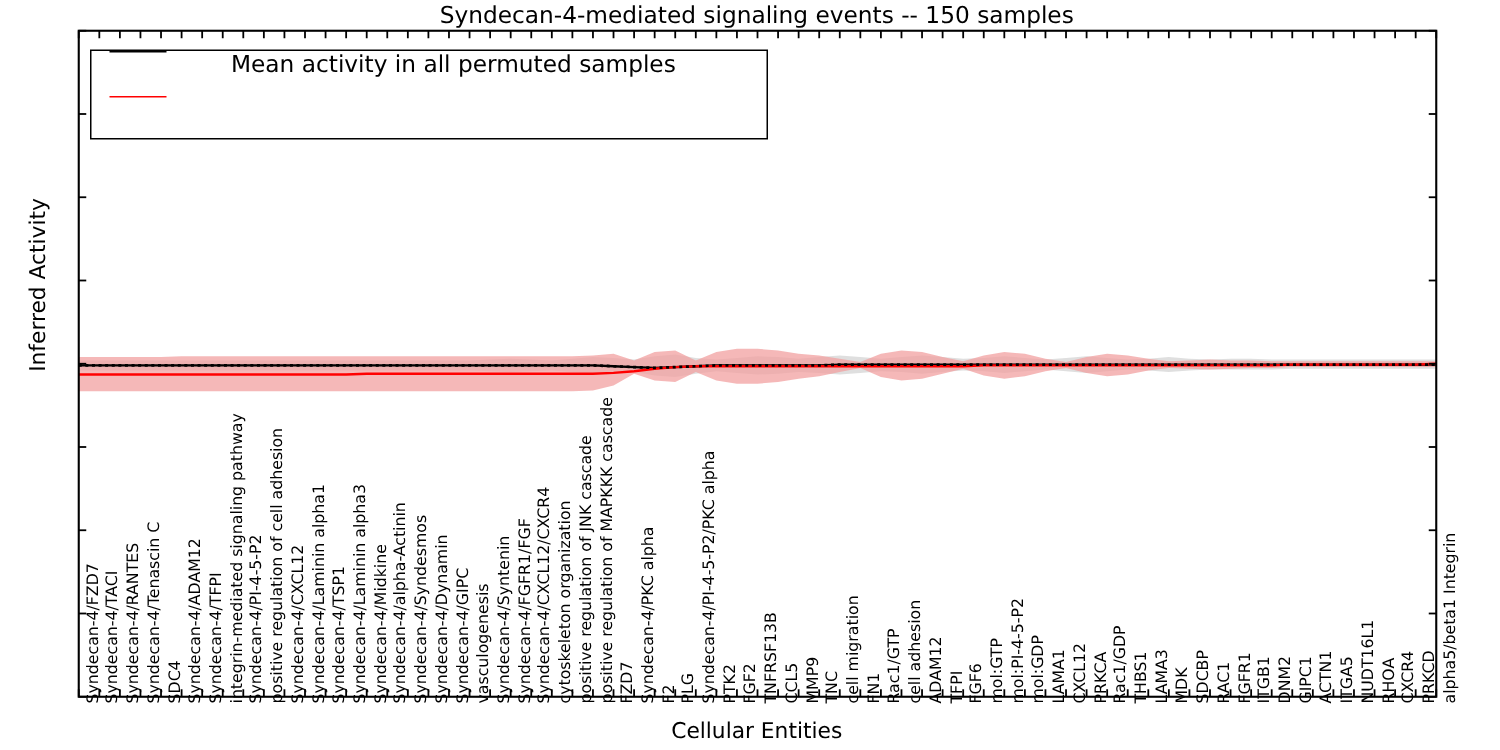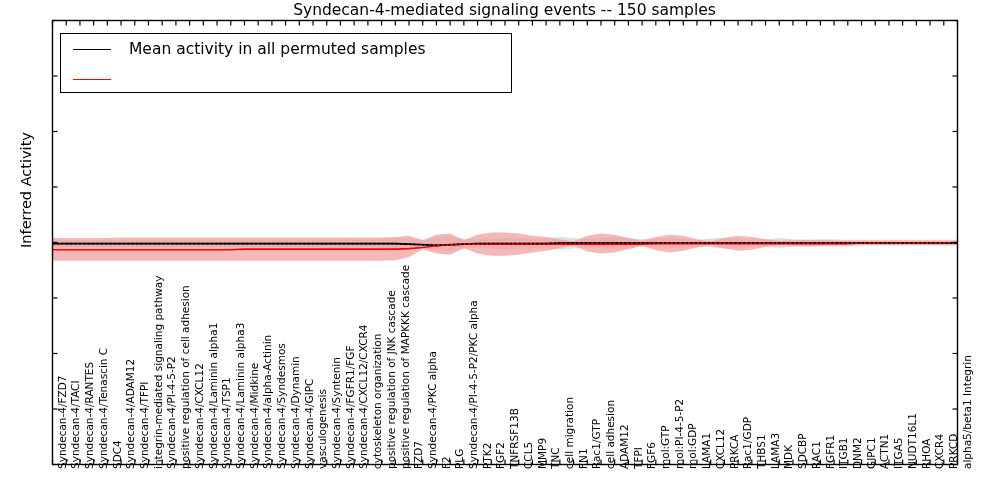--- a/index.html
+++ b/index.html
@@ -61,23 +61,24 @@
   .legend-box {
     position: absolute;
     left: 60px; top: 33px;
     width: 452px; height: 60px;
     border: 1.3px solid #000;
     background: #ffffff;
     box-sizing: border-box;
   }
   .legend-row {
     display: flex;
-    align-items: center;
+    align-items: flex-start;
     height: 30px;
     padding-left: 12px;
+    gap: 25px;
   }
   .legend-swatch {
     width: 38px; height: 0;
     border-top-width: 1.6px;
     border-top-style: solid;
     margin-right: 18px;
     flex: none;
   }
   .legend-text {
     font-size: 15.5px;
@@ -86,20 +87,21 @@
   }
 </style>
 </head>
 <body>
 
 <div id="figure">
 
   <div class="chart-title">Syndecan-4-mediated signaling events -- 150 samples</div>
 
   <div class="ylabel">Inferred Activity</div>
+  <div class="xlabel">Cellular Entities</div>
 
   <svg id="plot-svg" width="1000" height="500" style="position:absolute;left:0;top:0;">
       <rect x="52.5" y="20.5" width="905" height="444" fill="#ffffff"></rect>
       <polygon points="52.5,240.28 66.21212121212122,240.28 79.92424242424242,240.28 93.63636363636363,240.28 107.34848484848484,240.28 121.06060606060606,240.28 134.77272727272725,240.28 148.4848484848485,240.28 162.1969696969697,240.28 175.9090909090909,240.28 189.62121212121212,240.28 203.33333333333334,240.28 217.04545454545453,240.28 230.75757575757575,240.28 244.46969696969697,240.28 258.1818181818182,240.28 271.8939393939394,240.28 285.6060606060606,240.28 299.3181818181818,240.28 313.030303030303,240.28 326.74242424242425,239.72500000000002 340.45454545454544,239.17000000000002 354.1666666666667,239.72500000000002 367.8787878787879,240.28 381.59090909090907,239.17000000000002 395.3030303030303,238.06 409.0151515151515,238.61499999999998 422.72727272727275,239.72500000000002 436.43939393939394,237.505 450.1515151515151,236.39499999999998 463.8636363636364,238.61499999999998 477.57575757575756,239.72500000000002 491.2878787878788,238.61499999999998 505,237.505 518.7121212121212,238.06 532.4242424242425,239.17000000000002 546.1363636363636,238.06 559.8484848484849,236.95000000000002 573.560606060606,238.06 587.2727272727273,239.17000000000002 600.9848484848485,238.06 614.6969696969697,236.95000000000002 628.4090909090909,238.06 642.1212121212121,239.17000000000002 655.8333333333334,238.61499999999998 669.5454545454545,237.505 683.2575757575758,238.61499999999998 696.969696969697,239.72500000000002 710.6818181818181,238.61499999999998 724.3939393939394,237.505 738.1060606060606,238.61499999999998 751.8181818181819,239.72500000000002 765.530303030303,239.17000000000002 779.2424242424242,238.06 792.9545454545455,239.17000000000002 806.6666666666666,239.72500000000002 820.3787878787879,239.17000000000002 834.0909090909091,239.17000000000002 847.8030303030303,239.72500000000002 861.5151515151515,239.72500000000002 875.2272727272727,239.72500000000002 888.939393939394,239.72500000000002 902.6515151515151,239.72500000000002 916.3636363636364,239.72500000000002 930.0757575757576,239.72500000000002 943.7878787878788,239.72500000000002 957.5,239.72500000000002 957.5,245.83 943.7878787878788,245.83 930.0757575757576,245.83 916.3636363636364,245.83 902.6515151515151,245.83 888.939393939394,245.83 875.2272727272727,245.83 861.5151515151515,245.83 847.8030303030303,246.385 834.0909090909091,246.385 820.3787878787879,246.385 806.6666666666666,246.385 792.9545454545455,246.94 779.2424242424242,248.05 765.530303030303,246.94 751.8181818181819,246.385 738.1060606060606,247.495 724.3939393939394,248.605 710.6818181818181,247.495 696.969696969697,246.385 683.2575757575758,247.495 669.5454545454545,248.605 655.8333333333334,247.495 642.1212121212121,246.94 628.4090909090909,248.05 614.6969696969697,249.16 600.9848484848485,248.05 587.2727272727273,247.495 573.560606060606,248.605 559.8484848484849,249.715 546.1363636363636,248.605 532.4242424242425,248.05 518.7121212121212,249.16 505,249.715 491.2878787878788,248.605 477.57575757575756,247.495 463.8636363636364,249.16 450.1515151515151,251.38 436.43939393939394,250.27 422.72727272727275,248.05 409.0151515151515,249.16 395.3030303030303,249.16 381.59090909090907,248.05 367.8787878787879,246.94 354.1666666666667,247.495 340.45454545454544,248.05 326.74242424242425,247.495 313.030303030303,246.94 299.3181818181818,246.94 285.6060606060606,246.94 271.8939393939394,246.94 258.1818181818182,246.94 244.46969696969697,246.94 230.75757575757575,246.94 217.04545454545453,246.94 203.33333333333334,246.94 189.62121212121212,246.94 175.9090909090909,246.94 162.1969696969697,246.94 148.4848484848485,246.94 134.77272727272725,246.94 121.06060606060606,246.94 107.34848484848484,246.94 93.63636363636363,246.94 79.92424242424242,246.94 66.21212121212122,246.94 52.5,246.94" fill="#d9d9d9" fill-opacity="0.85"></polygon>
       <polygon points="52.5,238.06 66.21212121212122,238.06 79.92424242424242,238.06 93.63636363636363,238.06 107.34848484848484,238.06 121.06060606060606,237.505 134.77272727272725,237.505 148.4848484848485,237.505 162.1969696969697,237.505 175.9090909090909,237.505 189.62121212121212,237.505 203.33333333333334,237.505 217.04545454545453,237.505 230.75757575757575,237.505 244.46969696969697,237.505 258.1818181818182,237.505 271.8939393939394,237.505 285.6060606060606,237.505 299.3181818181818,237.505 313.030303030303,237.505 326.74242424242425,237.505 340.45454545454544,237.505 354.1666666666667,237.505 367.8787878787879,237.505 381.59090909090907,237.505 395.3030303030303,236.95000000000002 409.0151515151515,235.84 422.72727272727275,240.28 436.43939393939394,234.73000000000002 450.1515151515151,233.62 463.8636363636364,240.28 477.57575757575756,234.73000000000002 491.2878787878788,232.51000000000002 505,232.51000000000002 518.7121212121212,233.62 532.4242424242425,235.84 546.1363636363636,236.95000000000002 559.8484848484849,239.17000000000002 573.560606060606,241.39000000000001 587.2727272727273,235.84 600.9848484848485,233.62 614.6969696969697,234.73000000000002 628.4090909090909,238.06 642.1212121212121,240.83499999999998 655.8333333333334,236.95000000000002 669.5454545454545,234.73000000000002 683.2575757575758,235.84 696.969696969697,239.17000000000002 710.6818181818181,241.39000000000001 724.3939393939394,238.06 738.1060606060606,235.84 751.8181818181819,236.95000000000002 765.530303030303,239.17000000000002 779.2424242424242,240.83499999999998 792.9545454545455,240.28 806.6666666666666,239.72500000000002 820.3787878787879,240.28 834.0909090909091,240.28 847.8030303030303,240.83499999999998 861.5151515151515,240.83499999999998 875.2272727272727,240.83499999999998 888.939393939394,240.83499999999998 902.6515151515151,240.83499999999998 916.3636363636364,240.83499999999998 930.0757575757576,240.83499999999998 943.7878787878788,240.83499999999998 957.5,240.83499999999998 957.5,244.72 943.7878787878788,244.72 930.0757575757576,244.72 916.3636363636364,244.72 902.6515151515151,244.72 888.939393939394,244.72 875.2272727272727,244.72 861.5151515151515,244.72 847.8030303030303,245.27499999999998 834.0909090909091,245.27499999999998 820.3787878787879,245.83 806.6666666666666,246.385 792.9545454545455,245.83 779.2424242424242,245.27499999999998 765.530303030303,246.94 751.8181818181819,249.715 738.1060606060606,250.825 724.3939393939394,248.605 710.6818181818181,245.27499999999998 696.969696969697,247.495 683.2575757575758,250.825 669.5454545454545,252.49 655.8333333333334,250.27 642.1212121212121,245.83 628.4090909090909,249.16 614.6969696969697,252.49 600.9848484848485,253.60000000000002 587.2727272727273,251.38 573.560606060606,245.27499999999998 559.8484848484849,248.05 546.1363636363636,250.825 532.4242424242425,252.49 518.7121212121212,254.71 505,255.82000000000002 491.2878787878788,255.82000000000002 477.57575757575756,253.60000000000002 463.8636363636364,248.05 450.1515151515151,254.71 436.43939393939394,253.60000000000002 422.72727272727275,249.16 409.0151515151515,256.92999999999995 395.3030303030303,260.26 381.59090909090907,260.815 367.8787878787879,260.815 354.1666666666667,260.815 340.45454545454544,260.815 326.74242424242425,260.815 313.030303030303,260.815 299.3181818181818,260.815 285.6060606060606,260.815 271.8939393939394,260.815 258.1818181818182,260.815 244.46969696969697,260.815 230.75757575757575,260.815 217.04545454545453,260.815 203.33333333333334,260.815 189.62121212121212,260.815 175.9090909090909,260.815 162.1969696969697,260.815 148.4848484848485,260.815 134.77272727272725,260.815 121.06060606060606,260.815 107.34848484848484,260.815 93.63636363636363,260.815 79.92424242424242,260.815 66.21212121212122,260.815 52.5,260.815" fill="#f2a0a0" fill-opacity="0.75"></polygon>
       <path d="M52.5 243.61 L66.21212121212122 243.61 L79.92424242424242 243.61 L93.63636363636363 243.61 L107.34848484848484 243.61 L121.06060606060606 243.61 L134.77272727272725 243.61 L148.4848484848485 243.61 L162.1969696969697 243.61 L175.9090909090909 243.61 L189.62121212121212 243.61 L203.33333333333334 243.61 L217.04545454545453 243.61 L230.75757575757575 243.61 L244.46969696969697 243.61 L258.1818181818182 243.61 L271.8939393939394 243.61 L285.6060606060606 243.61 L299.3181818181818 243.61 L313.030303030303 243.61 L326.74242424242425 243.61 L340.45454545454544 243.61 L354.1666666666667 243.61 L367.8787878787879 243.61 L381.59090909090907 243.61 L395.3030303030303 243.61 L409.0151515151515 244.165 L422.72727272727275 244.72 L436.43939393939394 245.27499999999998 L450.1515151515151 244.72 L463.8636363636364 244.165 L477.57575757575756 243.61 L491.2878787878788 243.61 L505 243.61 L518.7121212121212 243.61 L532.4242424242425 243.61 L546.1363636363636 243.61 L559.8484848484849 243.05499999999998 L573.560606060606 243.05499999999998 L587.2727272727273 243.05499999999998 L600.9848484848485 243.05499999999998 L614.6969696969697 243.05499999999998 L628.4090909090909 243.05499999999998 L642.1212121212121 243.05499999999998 L655.8333333333334 243.05499999999998 L669.5454545454545 243.05499999999998 L683.2575757575758 243.05499999999998 L696.969696969697 243.05499999999998 L710.6818181818181 243.05499999999998 L724.3939393939394 243.05499999999998 L738.1060606060606 243.05499999999998 L751.8181818181819 243.05499999999998 L765.530303030303 243.05499999999998 L779.2424242424242 243.05499999999998 L792.9545454545455 243.05499999999998 L806.6666666666666 243.05499999999998 L820.3787878787879 243.05499999999998 L834.0909090909091 243.05499999999998 L847.8030303030303 243.05499999999998 L861.5151515151515 243.05499999999998 L875.2272727272727 243.05499999999998 L888.939393939394 243.05499999999998 L902.6515151515151 243.05499999999998 L916.3636363636364 243.05499999999998 L930.0757575757576 243.05499999999998 L943.7878787878788 243.05499999999998 L957.5 243.05499999999998" fill="none" stroke="#000000" stroke-width="1.6"></path>
       <path d="M52.5 249.715 L66.21212121212122 249.715 L79.92424242424242 249.715 L93.63636363636363 249.715 L107.34848484848484 249.715 L121.06060606060606 249.715 L134.77272727272725 249.715 L148.4848484848485 249.715 L162.1969696969697 249.715 L175.9090909090909 249.715 L189.62121212121212 249.715 L203.33333333333334 249.715 L217.04545454545453 249.715 L230.75757575757575 249.715 L244.46969696969697 249.16 L258.1818181818182 249.16 L271.8939393939394 249.16 L285.6060606060606 249.16 L299.3181818181818 249.16 L313.030303030303 249.16 L326.74242424242425 249.16 L340.45454545454544 249.16 L354.1666666666667 249.16 L367.8787878787879 249.16 L381.59090909090907 249.16 L395.3030303030303 249.16 L409.0151515151515 248.605 L422.72727272727275 247.495 L436.43939393939394 245.83 L450.1515151515151 244.72 L463.8636363636364 244.165 L477.57575757575756 244.165 L491.2878787878788 244.165 L505 244.165 L518.7121212121212 244.165 L532.4242424242425 244.165 L546.1363636363636 244.165 L559.8484848484849 244.165 L573.560606060606 244.165 L587.2727272727273 244.165 L600.9848484848485 244.165 L614.6969696969697 244.165 L628.4090909090909 244.165 L642.1212121212121 244.165 L655.8333333333334 243.61 L669.5454545454545 243.61 L683.2575757575758 243.61 L696.969696969697 243.61 L710.6818181818181 243.61 L724.3939393939394 243.61 L738.1060606060606 243.61 L751.8181818181819 243.61 L765.530303030303 243.61 L779.2424242424242 243.61 L792.9545454545455 243.61 L806.6666666666666 243.61 L820.3787878787879 243.61 L834.0909090909091 243.61 L847.8030303030303 243.61 L861.5151515151515 243.05499999999998 L875.2272727272727 243.05499999999998 L888.939393939394 243.05499999999998 L902.6515151515151 243.05499999999998 L916.3636363636364 243.05499999999998 L930.0757575757576 243.05499999999998 L943.7878787878788 243.05499999999998 L957.5 242.5" fill="none" stroke="#ff0000" stroke-width="1.6"></path>
       <path d="M52.5 243.61 L66.21212121212122 243.61 L79.92424242424242 243.61 L93.63636363636363 243.61 L107.34848484848484 243.61 L121.06060606060606 243.61 L134.77272727272725 243.61 L148.4848484848485 243.61 L162.1969696969697 243.61 L175.9090909090909 243.61 L189.62121212121212 243.61 L203.33333333333334 243.61 L217.04545454545453 243.61 L230.75757575757575 243.61 L244.46969696969697 243.61 L258.1818181818182 243.61 L271.8939393939394 243.61 L285.6060606060606 243.61 L299.3181818181818 243.61 L313.030303030303 243.61 L326.74242424242425 243.61 L340.45454545454544 243.61 L354.1666666666667 243.61 L367.8787878787879 243.61 L381.59090909090907 243.61 L395.3030303030303 243.61 L409.0151515151515 244.165 L422.72727272727275 244.72 L436.43939393939394 245.27499999999998 L450.1515151515151 244.72 L463.8636363636364 244.165 L477.57575757575756 243.61 L491.2878787878788 243.61 L505 243.61 L518.7121212121212 243.61 L532.4242424242425 243.61 L546.1363636363636 243.61 L559.8484848484849 243.05499999999998 L573.560606060606 243.05499999999998 L587.2727272727273 243.05499999999998 L600.9848484848485 243.05499999999998 L614.6969696969697 243.05499999999998 L628.4090909090909 243.05499999999998 L642.1212121212121 243.05499999999998 L655.8333333333334 243.05499999999998 L669.5454545454545 243.05499999999998 L683.2575757575758 243.05499999999998 L696.969696969697 243.05499999999998 L710.6818181818181 243.05499999999998 L724.3939393939394 243.05499999999998 L738.1060606060606 243.05499999999998 L751.8181818181819 243.05499999999998 L765.530303030303 243.05499999999998 L779.2424242424242 243.05499999999998 L792.9545454545455 243.05499999999998 L806.6666666666666 243.05499999999998 L820.3787878787879 243.05499999999998 L834.0909090909091 243.05499999999998 L847.8030303030303 243.05499999999998 L861.5151515151515 243.05499999999998 L875.2272727272727 243.05499999999998 L888.939393939394 243.05499999999998 L902.6515151515151 243.05499999999998 L916.3636363636364 243.05499999999998 L930.0757575757576 243.05499999999998 L943.7878787878788 243.05499999999998 L957.5 243.05499999999998" fill="none" stroke="#000" stroke-width="1.8" stroke-dasharray="2,2.4"></path>
       <rect x="52.5" y="20.5" width="905" height="444" fill="none" stroke="#000000" stroke-width="1.4"></rect>
       <line x1="52.5" y1="464.5" x2="57.5" y2="464.5" stroke="#000" stroke-width="1.2"></line>

